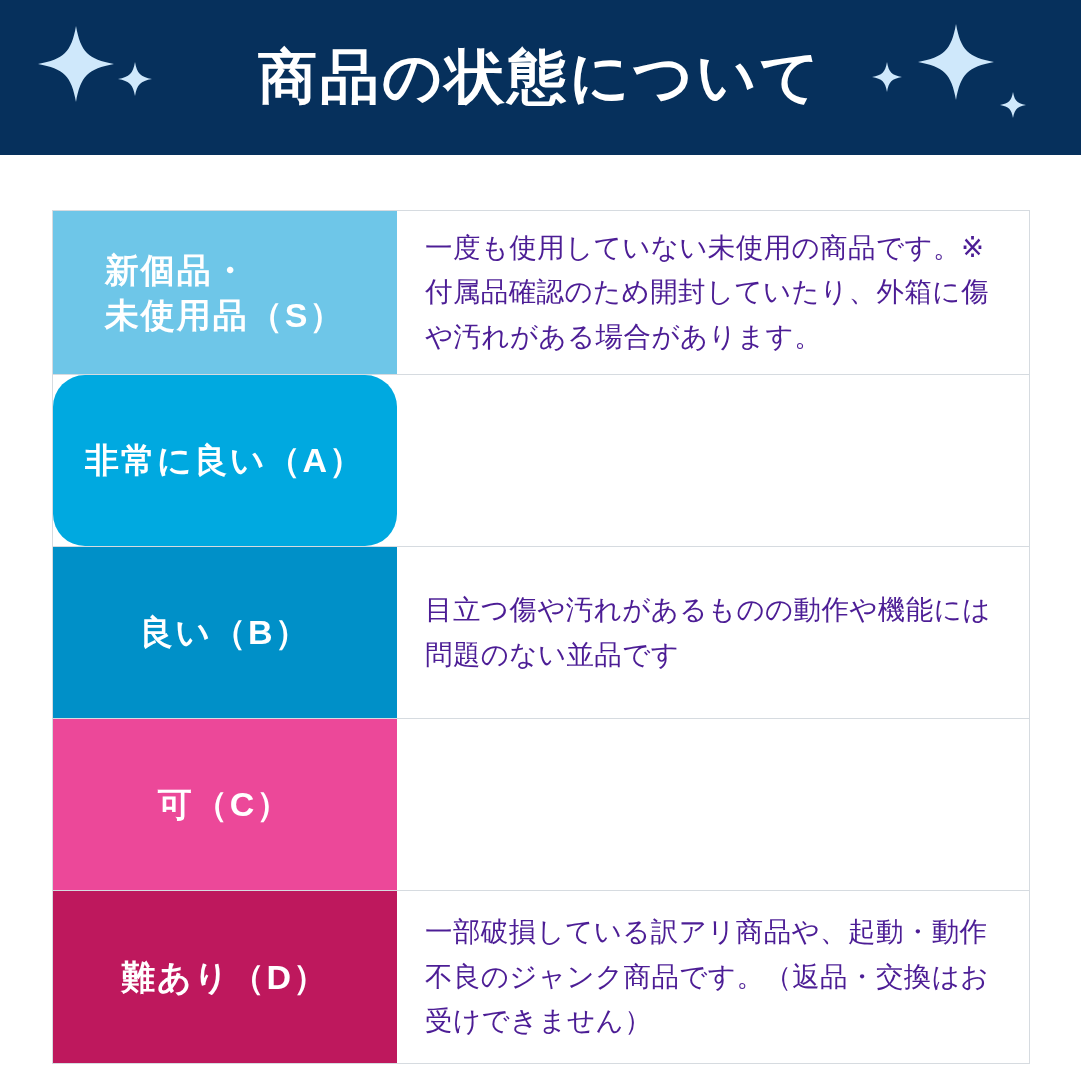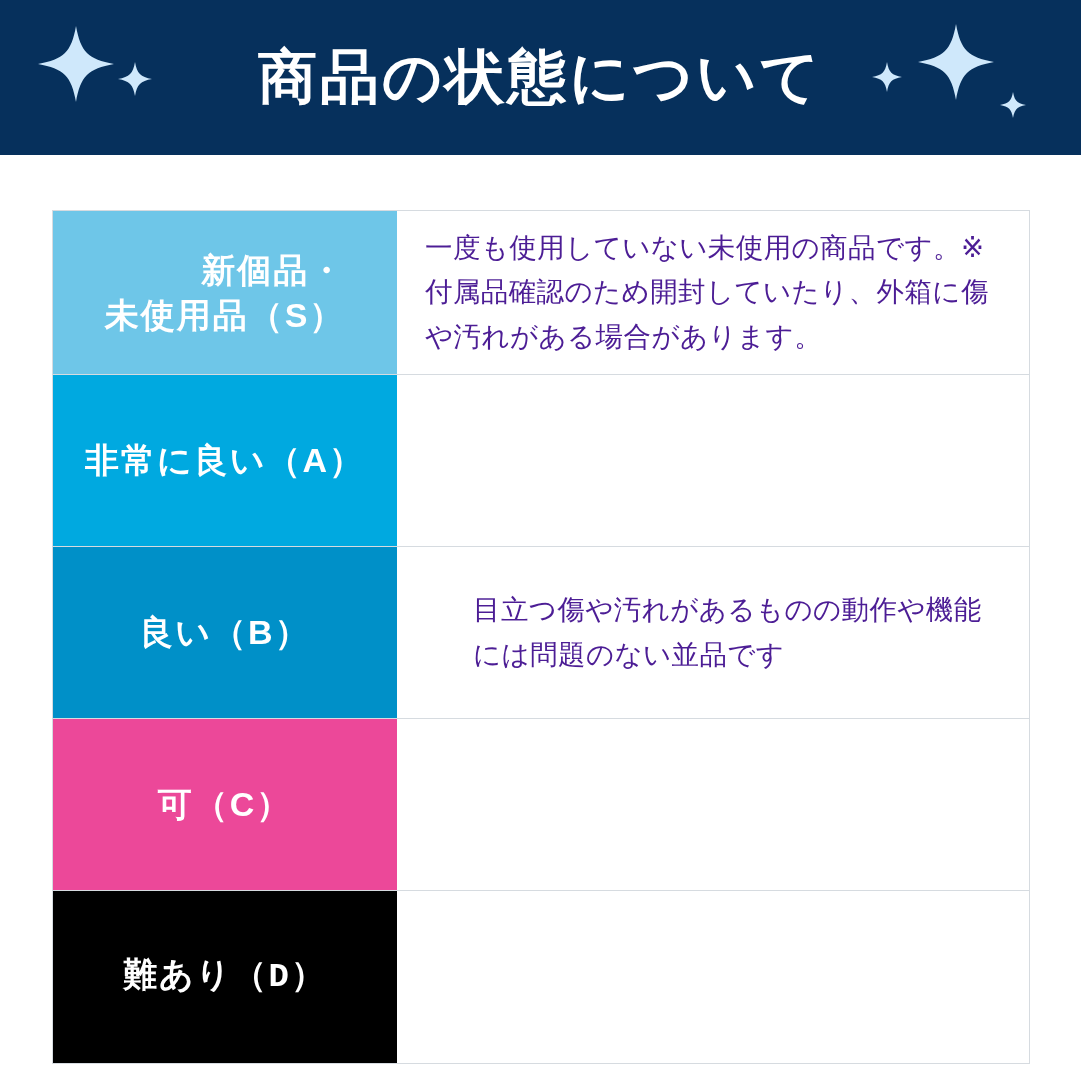--- a/index.html
+++ b/index.html
@@ -74,21 +74,21 @@
     box-sizing: border-box;
   }
   .row:last-child { border-bottom: none; }
 
   .cell-label {
     width: 344px;
     flex: 0 0 344px;
     display: flex;
     align-items: center;
     justify-content: center;
-    text-align: right;
+    text-align: left;
     color: #ffffff;
     font-size: 34px;
     font-weight: bold;
     letter-spacing: 2px;
     line-height: 1.32;
     box-sizing: border-box;
     padding: 10px 8px;
   }
 
   .cell-desc {
@@ -99,21 +99,21 @@
     padding: 18px 26px 18px 28px;
     color: #4c1d95;
     font-size: 27.5px;
     line-height: 1.62;
     letter-spacing: 0.4px;
     word-break: break-all;
   }
 
   .h-row-0 { height: 164px; }
   .h-row-1 { height: 172px; }
-  .h-row-2 { height: 172px; gap: 48px; }
+  .h-row-2 { height: 172px; }
   .h-row-3 { height: 172px; }
   .h-row-4 { height: 172px; }
 </style>
 </head>
 <body>
 
 <div class="page">
 
   <div class="header">
 
@@ -152,38 +152,39 @@
       <div class="cell-label" style="background:#6ec6e8;">
         <span>
           <span>新個品・</span><br>
           <span>未使用品（S）</span>
         </span>
       </div>
       <div class="cell-desc">一度も使用していない未使用の商品です。※付属品確認のため開封していたり、外箱に傷や汚れがある場合があります。</div>
     </div>
 
     <div class="row h-row-1">
-      <div class="cell-label" style="background:#00a9e0;">
+      <div class="cell-label" style="background:#00a9e0;border-radius:32px;">
         <span>非常に良い（A）</span>
       </div>
     </div>
 
     <div class="row h-row-2">
       <div class="cell-label" style="background:#0090c8;">
         <span>良い（B）</span>
       </div>
       <div class="cell-desc">目立つ傷や汚れがあるものの動作や機能には問題のない並品です</div>
     </div>
 
     <div class="row h-row-3">
       <div class="cell-label" style="background:#ec4899;">
         <span>可（C）</span>
       </div>
     </div>
 
     <div class="row h-row-4">
-      <div class="cell-label" style="background:#000000;font-family:Liberation Mono, monospace;">
+      <div class="cell-label" style="background:#be185d;">
         <span>難あり（D）</span>
       </div>
+      <div class="cell-desc">一部破損している訳アリ商品や、起動・動作不良のジャンク商品です。（返品・交換はお受けできません）</div>
     </div>
 
   </div>
 </div>
 
 </body></html>

